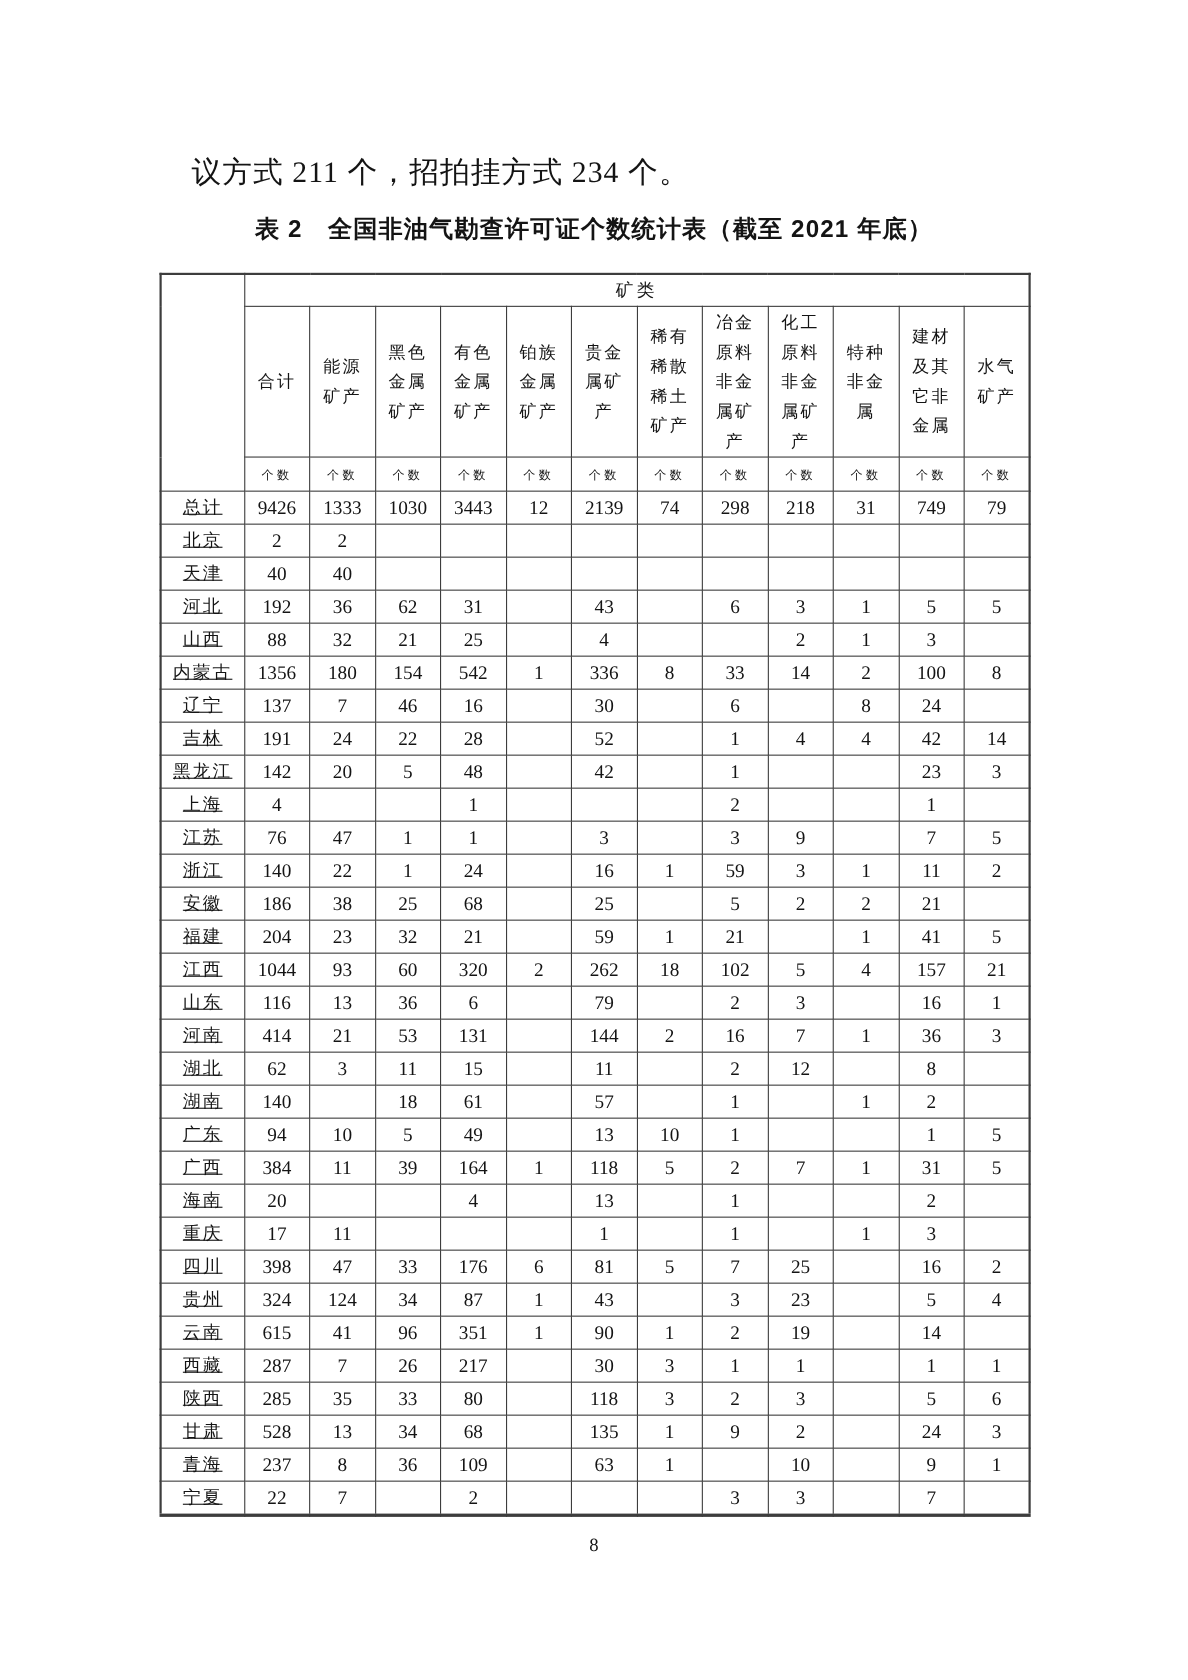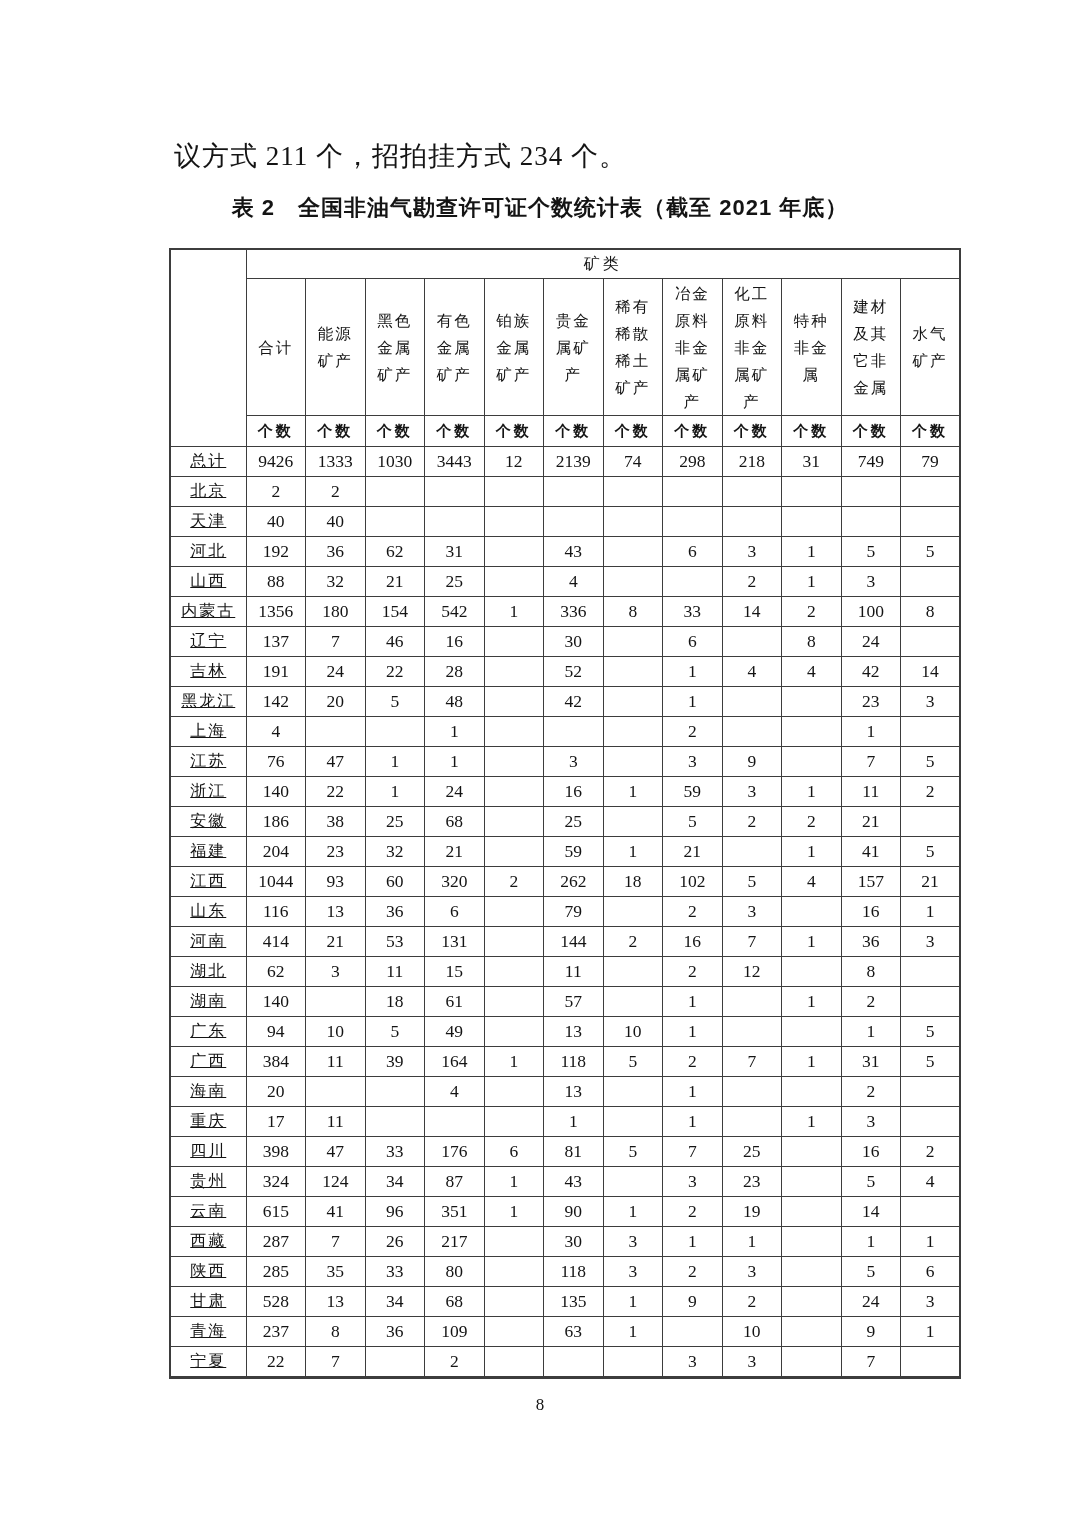--- a/index.html
+++ b/index.html
@@ -37,41 +37,40 @@
   }
   table.permits {
     position: absolute;
     left: 145px;
     top: 248px;
     width: 790px;
     border-collapse: collapse;
     table-layout: fixed;
     border: 2px solid #3d3d3d;
     border-bottom-width: 3px;
-    margin-left: 24px;
   }
   table.permits th, table.permits td {
     border: 1px solid #3d3d3d;
     font-weight: normal;
     text-align: center;
     vertical-align: middle;
     padding: 0;
     overflow: hidden;
   }
   col.label-col { width: 76px; }
   col.data-col  { width: 59.5px; }
   tr.group-row th { height: 28px; font-size: 16px; letter-spacing: 3px; }
   tr.cat-row th {
     height: 136px;
     font-size: 15.5px;
     letter-spacing: 2px;
     line-height: 27px;
     white-space: pre-line;
   }
-  tr.unit-row th { height: 30px; font-size: 15px; letter-spacing: 3px; font-weight: bold; }
+  tr.unit-row th { height: 30px; font-size: 11px; letter-spacing: 3px; }
   tbody th.row-label { height: 29px; font-size: 16px; letter-spacing: 2px; text-decoration: underline; }
   tbody td { font-size: 17.5px; }
   .page-number {
     position: absolute;
     left: 0;
     top: 1395px;
     width: 1080px;
     text-align: center;
     font-size: 17px;
   }

